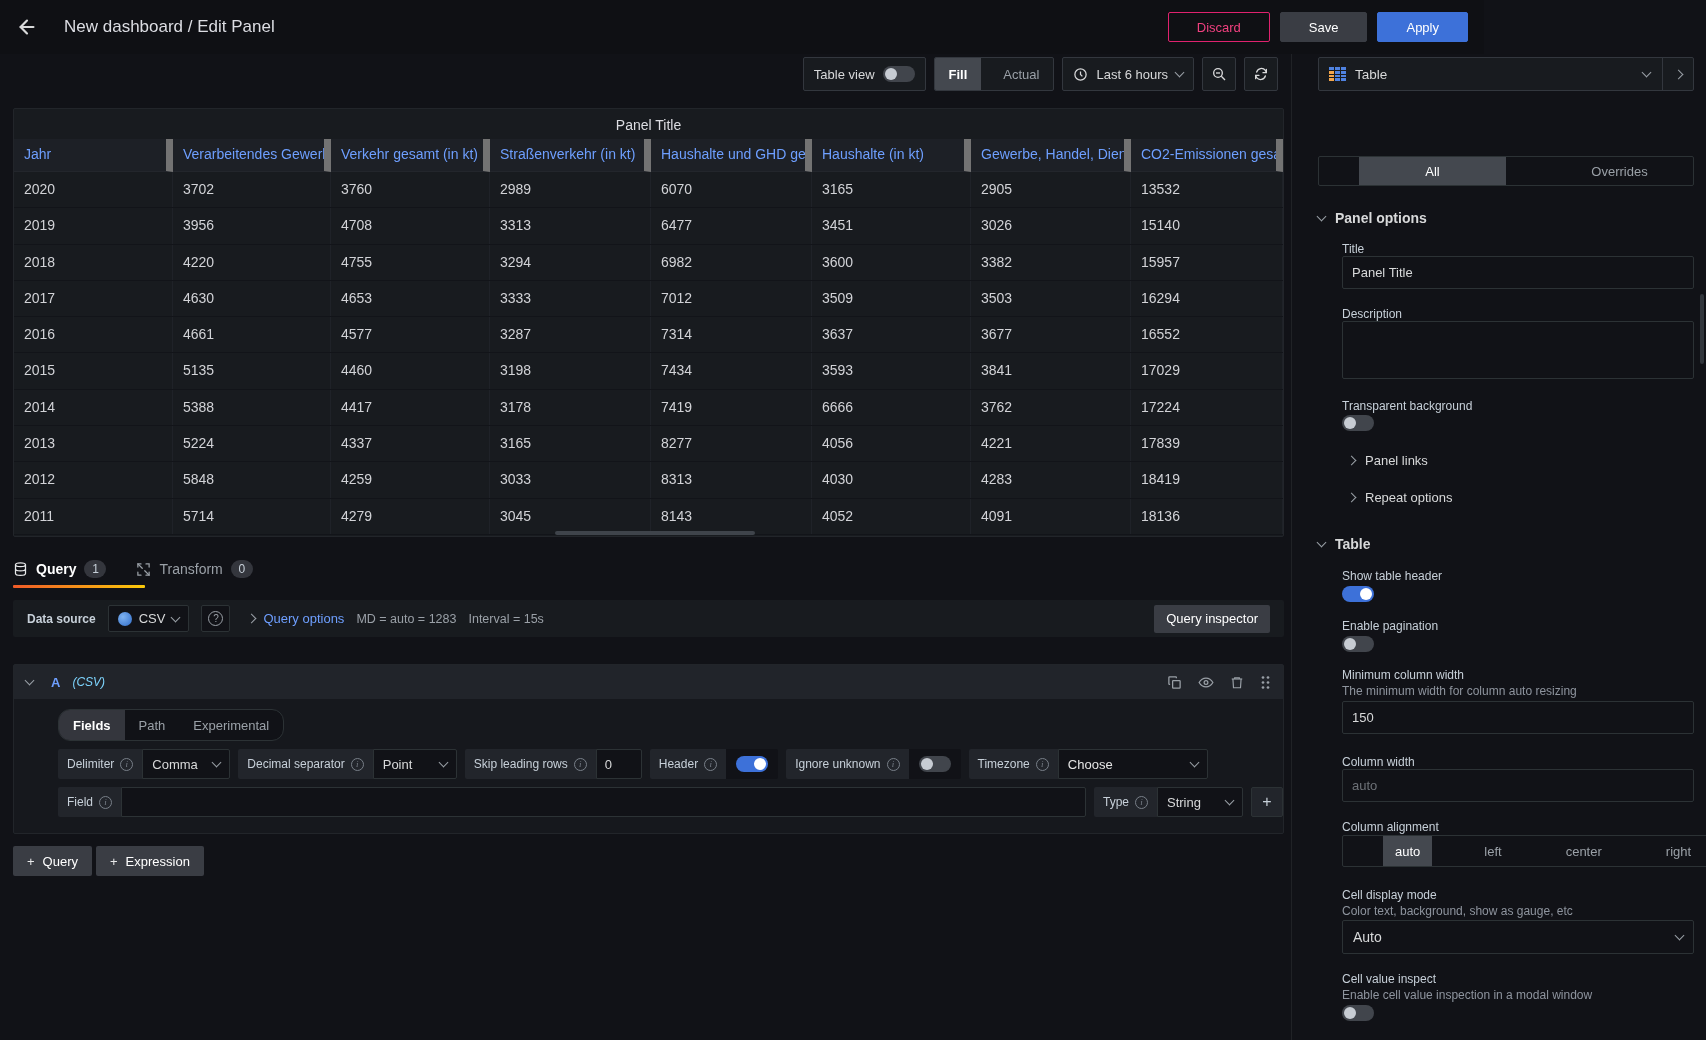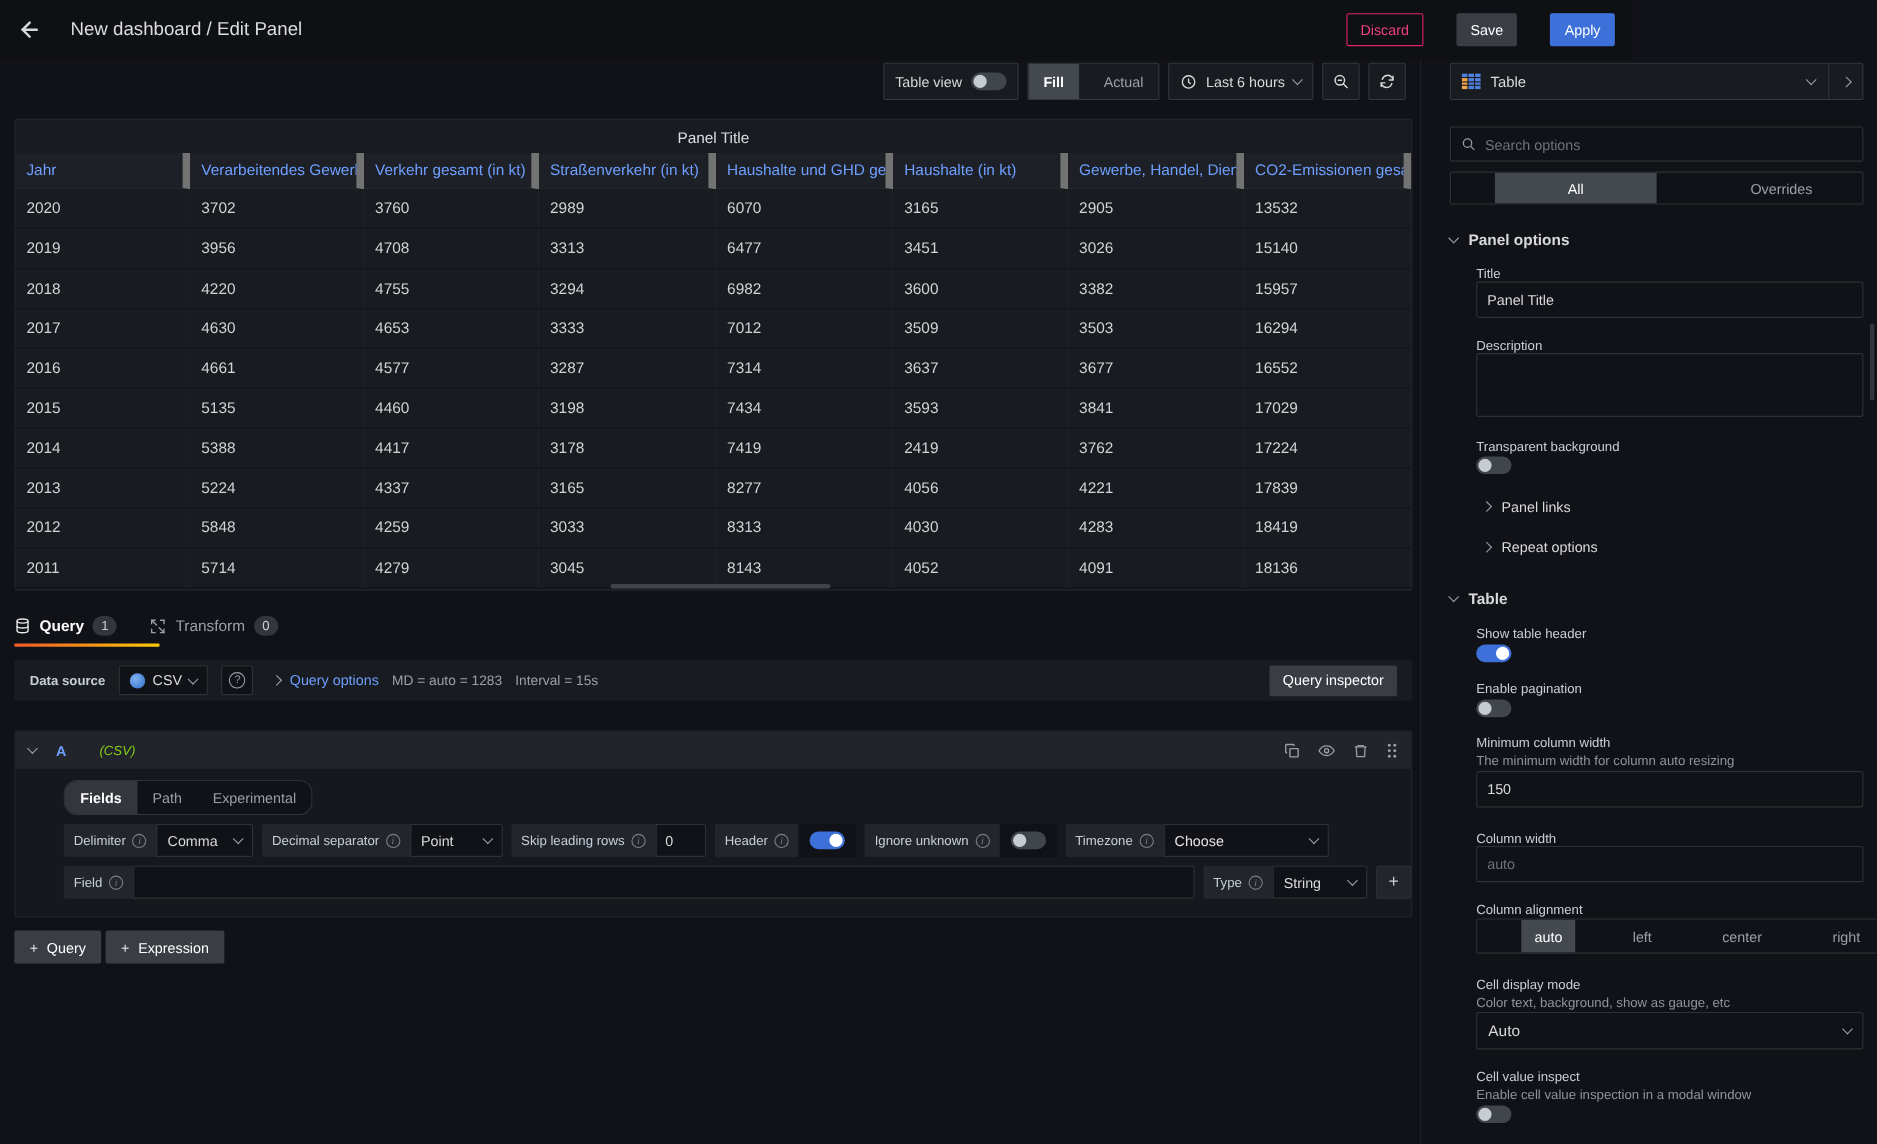--- a/index.html
+++ b/index.html
@@ -4,21 +4,21 @@
 <style>
   * { margin:0; padding:0; box-sizing:border-box; font-family:"Liberation Sans","DejaVu Sans",sans-serif; }
   html,body { width:1706px; height:1040px; background:#111217; overflow:hidden; }
   .app { position:relative; width:1706px; height:1040px; color:#d8d9da; font-size:13px; }
 
   
   .topnav { position:absolute; top:0; left:0; width:1484px; height:54px; background:#0f1014; display:flex; align-items:center; padding:0 16px; }
   .backbtn { background:none; border:none; color:#d8d9da; cursor:pointer; width:34px; height:30px; display:flex; align-items:center; }
   .nav-title { font-size:17px; font-weight:500; color:#dcdde3; margin-left:14px; }
   .nav-actions { margin-left:auto; display:flex; gap:10px; align-items:center; }
-  .btn { height:30px; border-radius:2px; font-size:13px; font-weight:500; padding:0 12px; cursor:pointer; border:1px solid transparent;margin-left:20px; }
+  .btn { height:30px; border-radius:2px; font-size:13px; font-weight:500; padding:0 28px; cursor:pointer; border:1px solid transparent; }
   .btn.destructive { background:transparent; border-color:#e0226e; color:#f0407f; }
   .btn.secondary { background:#3a3d44; color:#fff; border-color:#3a3d44; }
   .btn.primary { background:#3d71d9; color:#fff; border-color:#3d71d9; }
 
   
   .toolbar { position:absolute; top:57px; left:13px; width:1265px; height:34px; display:flex; justify-content:flex-end; gap:8px; }
   .tb-box { height:34px; background:#181b1f; border:1px solid #33373e; border-radius:2px; display:flex; align-items:center; padding:0 10px; gap:8px; color:#d8d9da; }
   .tb-box .lab { font-size:13px; color:#d8d9da; }
   .tb-seg { padding:0; overflow:hidden; }
   .tb-seg .segi { height:100%; display:flex; align-items:center; padding:0 14px; color:#9aa0a7; font-size:13px; cursor:pointer; }
@@ -57,21 +57,21 @@
   .qopts { display:flex; align-items:center; gap:8px; margin-left:6px; cursor:pointer; }
   .qopts .txt { color:#6e9fff; font-size:13px; font-weight:500; }
   .meta { color:#9aa0a7; font-size:12.5px; }
   .spacer { flex:1; }
   .btn-sm { height:28px; border-radius:2px; background:#3a3d44; border:none; color:#fff; font-size:13px; font-weight:500; padding:0 12px; cursor:pointer; }
 
   
   .qcard { position:absolute; top:664px; left:13px; width:1271px; height:170px; background:#16181d; border:1px solid #22252a; border-radius:2px; }
   .qhead { height:34px; background:#21242a; display:flex; align-items:center; padding:0 12px; gap:12px; }
   .refid { color:#6e9fff; font-weight:600; font-size:13px; margin-left:6px; }
-  .rehint { color:#84cc16; font-style:italic; font-size:12px; margin-left:18px; }
+  .rehint { color:#7dd3fc; font-style:italic; font-size:12px; }
   .qicons { margin-left:auto; display:flex; gap:16px; align-items:center; color:#9aa0a7; }
   .qicons svg { cursor:pointer; }
   .etabs { display:inline-flex; margin:10px 0 0 44px; border:1px solid #2c3235; background:#111217; border-radius:12px; overflow:hidden; }
   .etab { padding:0 14px; height:30px; display:flex; align-items:center; font-size:13px; color:#9aa0a7; cursor:pointer; }
   .etab.active { background:#34363d; color:#fff; font-weight:600; }
   .frow { display:flex; margin:8px 0 0 44px; gap:8px; align-items:center; flex-wrap:nowrap; }
   .fgroup { display:flex; align-items:stretch; }
   .flabel { height:30px; background:#22252b; border-radius:2px 0 0 2px; display:flex; align-items:center; gap:6px; padding:0 9px; font-size:12px; font-weight:500; color:#c7d0d9; white-space:nowrap; }
   .info { width:13px; height:13px; border:1px solid #787f88; border-radius:50%; color:#787f88; font-size:9px; display:inline-flex; align-items:center; justify-content:center; font-style:italic; font-family:"Liberation Serif",serif; }
   .fselect { height:30px; background:#111217; border:1px solid #2c3235; border-radius:0 2px 2px 0; display:flex; align-items:center; justify-content:space-between; padding:0 9px; font-size:13px; color:#d8d9da; cursor:pointer; gap:8px; }
@@ -257,21 +257,21 @@
           <div class="td">3593</div>
           <div class="td">3841</div>
           <div class="td">17029</div>
         </div>
         <div class="tr">
           <div class="td">2014</div>
           <div class="td">5388</div>
           <div class="td">4417</div>
           <div class="td">3178</div>
           <div class="td">7419</div>
-          <div class="td">2419</div>
+          <div class="td">6666</div>
           <div class="td">3762</div>
           <div class="td">17224</div>
         </div>
         <div class="tr">
           <div class="td">2013</div>
           <div class="td">5224</div>
           <div class="td">4337</div>
           <div class="td">3165</div>
           <div class="td">8277</div>
           <div class="td">4056</div>
@@ -500,29 +500,20 @@
           <b></b>
         </span>
       <span class="vname">Table</span>
       <i class="cv down chev-gray vchev"></i>
       <span class="vizsep"></span>
       <span class="vizexp">
           <i class="cv right"></i>
         </span>
     </div>
 
-    <div class="abs ssearch">
-      <span>
-        <svg width="14" height="14" viewBox="0 0 24 24" fill="none" stroke="#9aa0a7" stroke-width="2">
-            <circle cx="10.5" cy="10.5" r="6.5"></circle>
-            <path d="M15.5 15.5L21 21"></path>
-          </svg>
-      </span>
-      <input placeholder="Search options" style="">
-    </div>
 
     <div class="abs stabs" id="side-tabs">
         <span class="stab active">All</span>
         <span class="stab">Overrides</span>
       </div>
 
     <div class="abs shead" style="top:156px">
       <i class="cv down"></i>
       <span>Panel options</span>
     </div>

